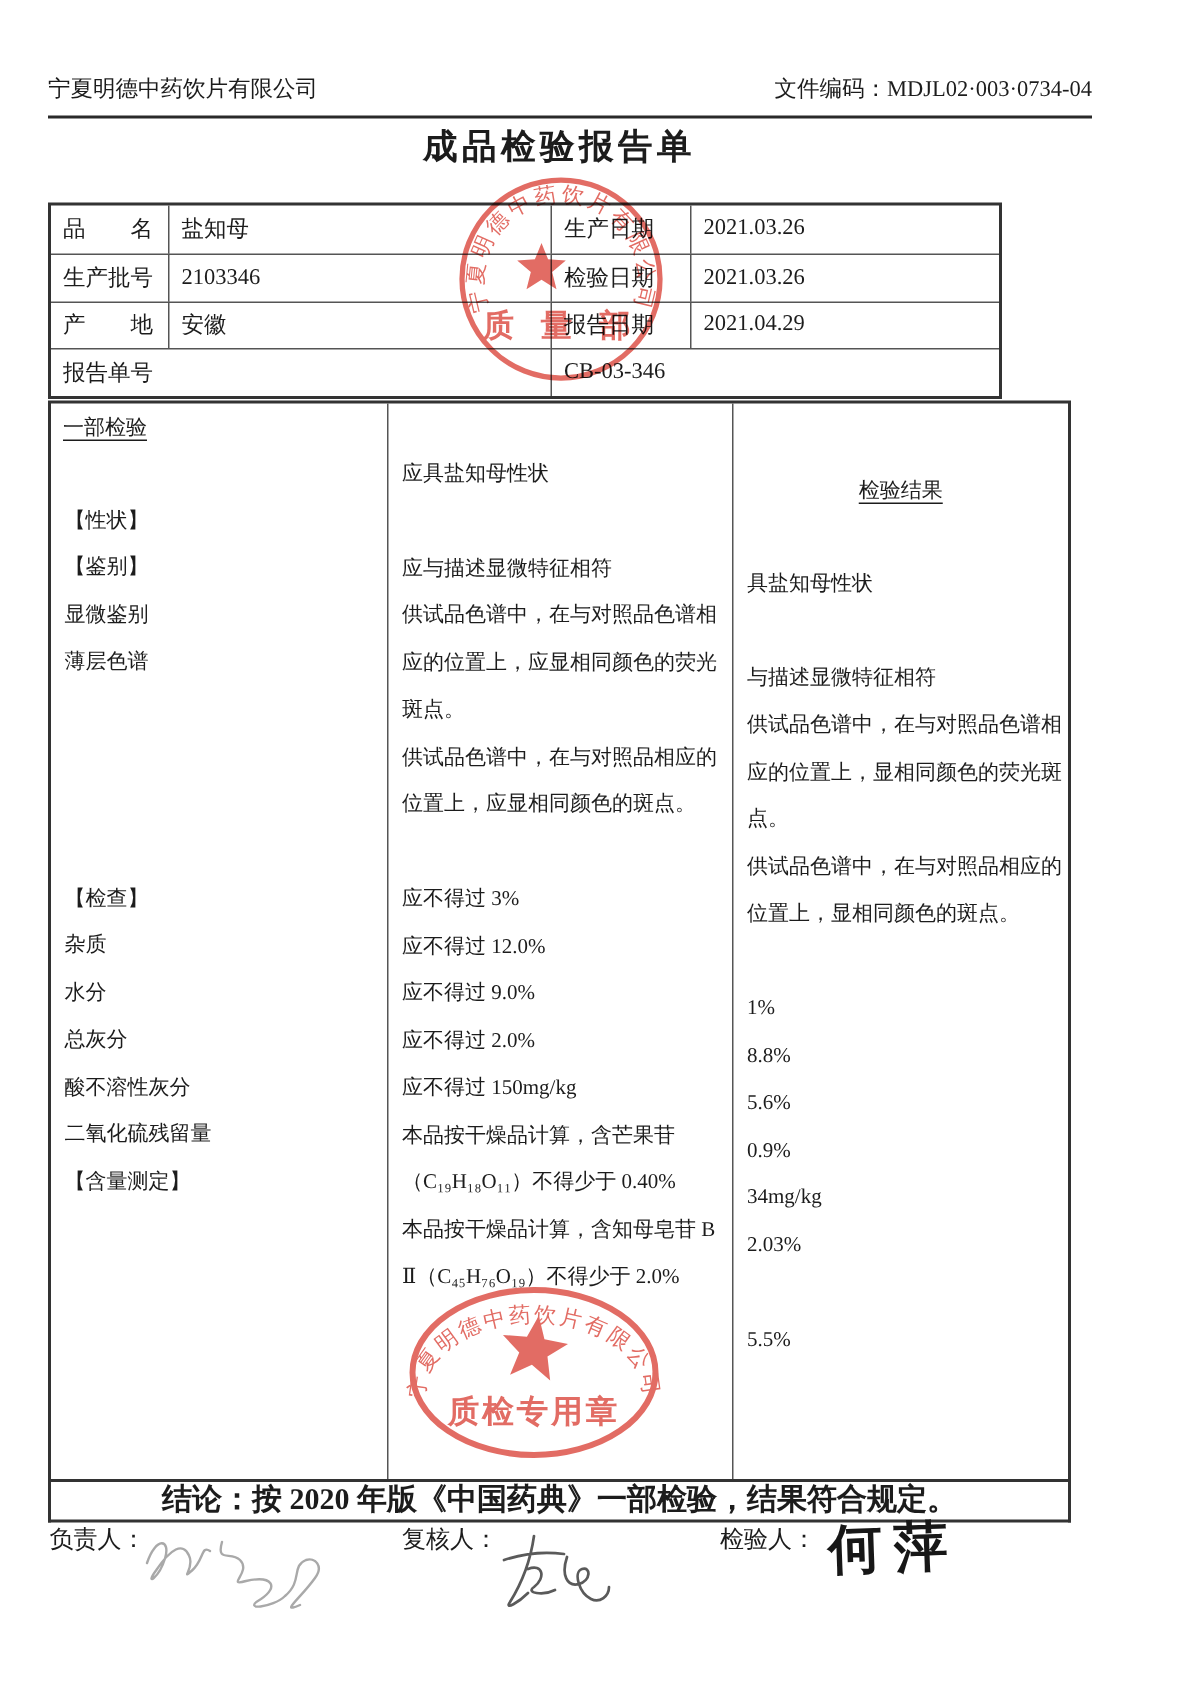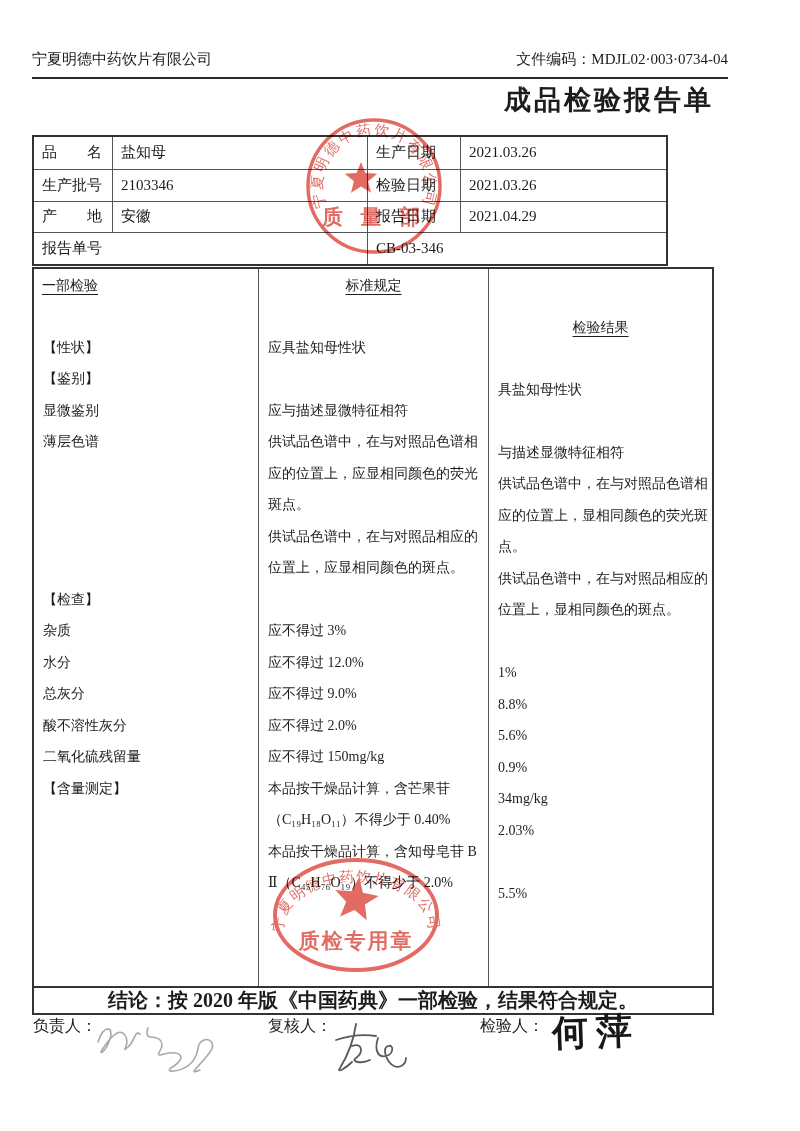--- a/index.html
+++ b/index.html
@@ -8,22 +8,22 @@
     font-family:"Liberation Serif","DejaVu Serif",serif; color:#1c1c1c;
     overflow:hidden;
   }
   
   .header-row {
     position:absolute; left:32px; top:50px; width:696px;
     display:flex; justify-content:space-between; align-items:flex-end;
     font-size:15px; border-bottom:2px solid #2a2a2a; padding-bottom:8px;
   }
   .title {
-    position:absolute; left:32px; top:82px; width:682px; text-align:right;
-    font-size:27px; font-weight:bold; letter-spacing:3px;
+    position:absolute; left:32px; top:82px; width:682px; text-align:center;
+    font-size:23px; font-weight:bold; letter-spacing:3px;
   }
   
   .info-table {
     position:absolute; left:32px; top:135px; width:636px; height:131px;
     border:2px solid #333; box-sizing:border-box;
     display:grid; grid-template-columns:78px 255px 93px 1fr;
     grid-template-rows:1fr 1fr 1fr 1fr; font-size:15px;
   }
   .info-cell { display:flex; align-items:center; padding:0 8px; box-sizing:border-box; white-space:nowrap; overflow:hidden; }
   .bl { border-left:1px solid #555; }
@@ -120,21 +120,20 @@
           <div class="tline">总灰分</div>
           <div class="tline">酸不溶性灰分</div>
           <div class="tline">二氧化硫残留量</div>
           <div class="tline">【含量测定】</div>
           <div class="tline"></div>
           <div class="tline"></div>
           <div class="tline"></div>
         </div>
     </div>
     <div class="mcol mcol-2">
-      <div class="col-header"><span>标准规定</span></div>
       <div>
           <div class="tline"></div>
           <div class="tline">应具盐知母性状</div>
           <div class="tline"></div>
           <div class="tline">应与描述显微特征相符</div>
           <div class="tline">供试品色谱中，在与对照品色谱相</div>
           <div class="tline">应的位置上，应显相同颜色的荧光</div>
           <div class="tline">斑点。</div>
           <div class="tline">供试品色谱中，在与对照品相应的</div>
           <div class="tline">位置上，应显相同颜色的斑点。</div>

